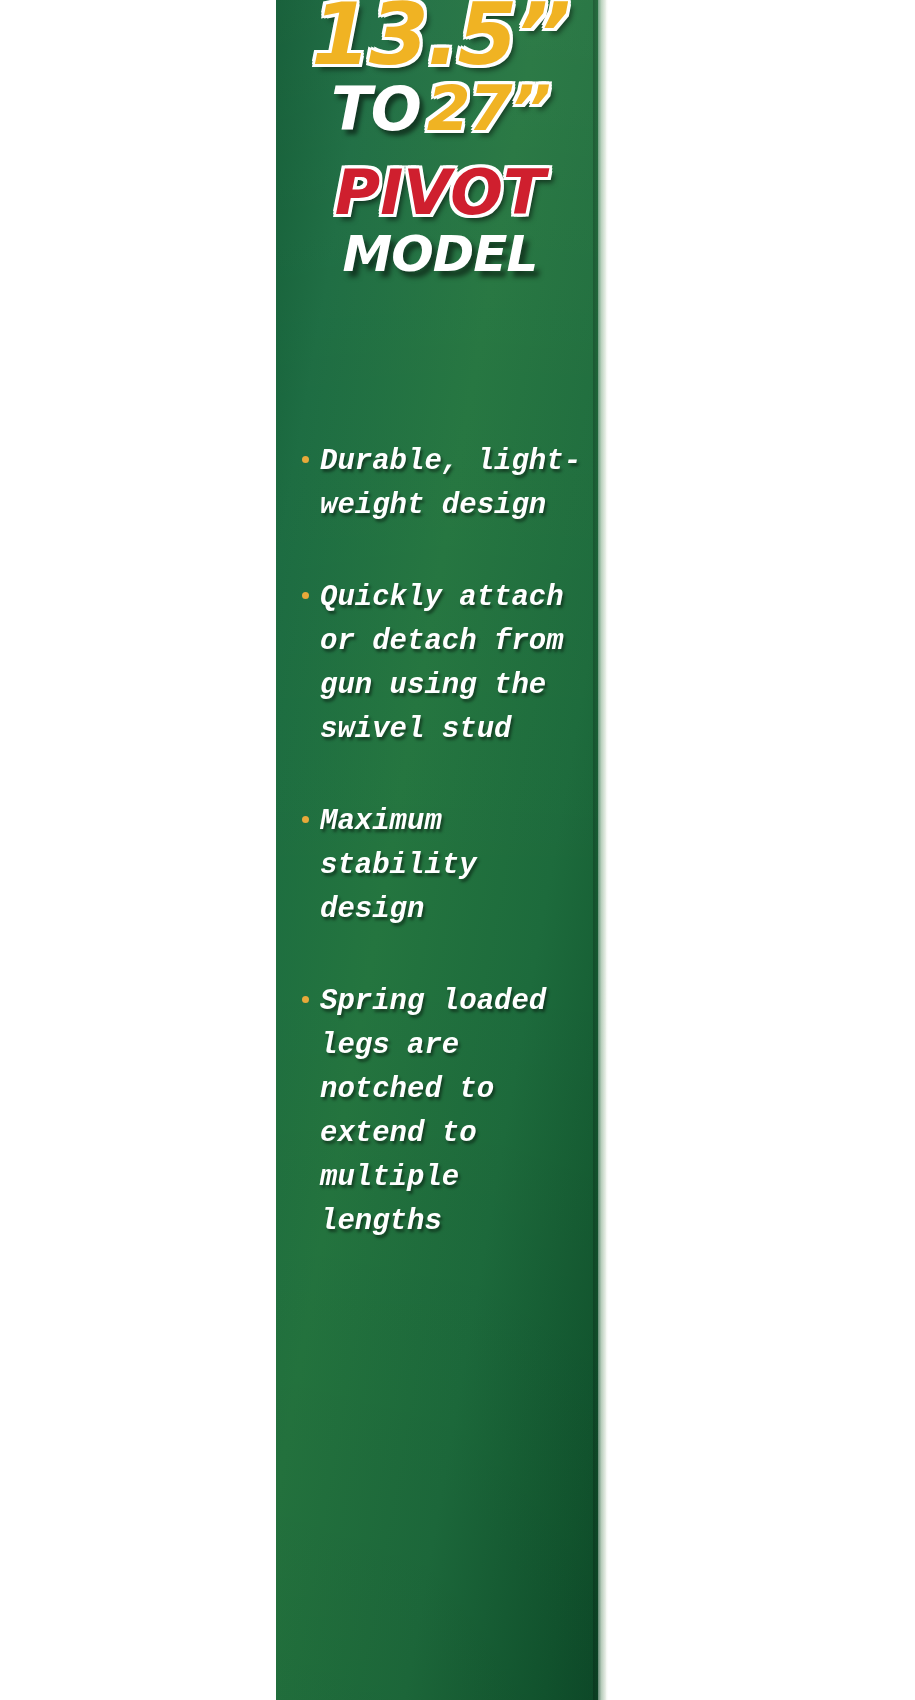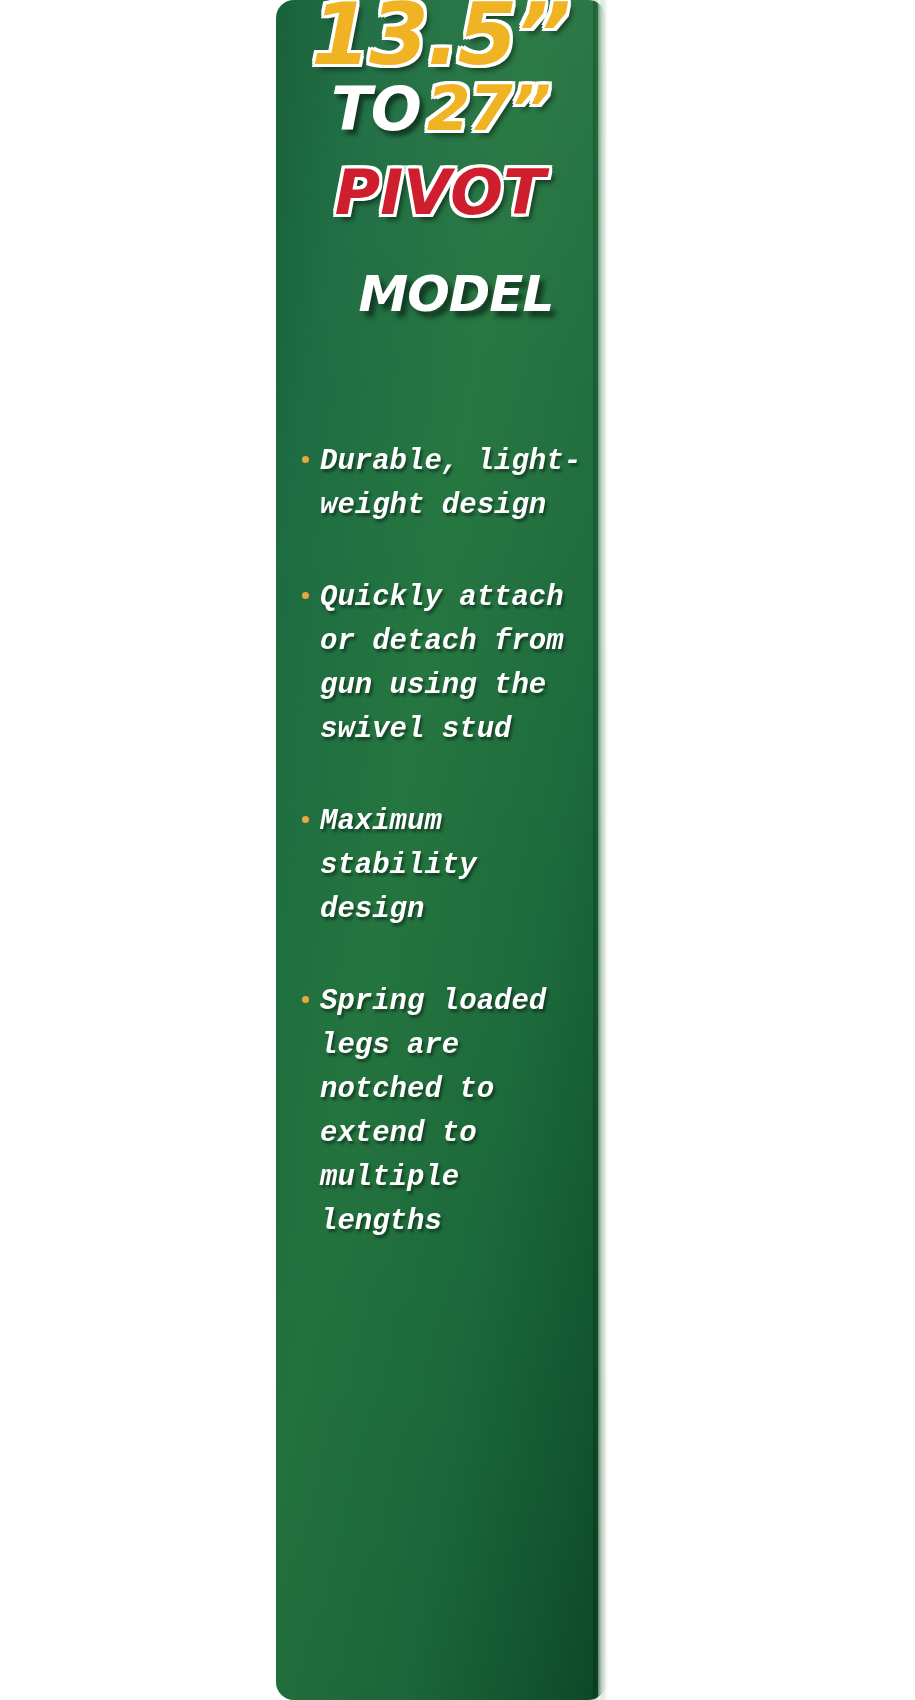--- a/index.html
+++ b/index.html
@@ -30,21 +30,20 @@
     height: 1700px;
     background:
       linear-gradient(100deg,
         #0f5a33 0%,
         #1b6b40 16%,
         #24753f 42%,
         #1d6b3c 68%,
         #12562f 90%,
         #0d4a29 100%);
     overflow: hidden;
-    border-radius: 18px;
   }
   
   .panel::after {
     content: "";
     position: absolute;
     inset: 0;
     background: linear-gradient(180deg,
       rgba(255,255,255,0.045) 0%,
       rgba(255,255,255,0.015) 22%,
       rgba(0,0,0,0.00) 55%,
@@ -149,33 +148,32 @@
     letter-spacing: 0px;
     color: #cf1f2e;
     text-shadow:
       -3px 0 0 #ffffff, 3px 0 0 #ffffff, 0 -3px 0 #ffffff, 0 3px 0 #ffffff,
       -3px -3px 0 #ffffff, 3px -3px 0 #ffffff, -3px 3px 0 #ffffff, 3px 3px 0 #ffffff,
       5px 6px 5px rgba(0,0,0,0.5);
   }
 
   .hl-model {
     position: absolute;
-    left: 30px;
+    left: 14px;
     top: 242px;
     width: 300px;
     text-align: center;
     font-family: "DejaVu Sans", sans-serif;
     font-style: italic;
     font-weight: bold;
     font-size: 50px;
     line-height: 52px;
     letter-spacing: -1px;
     color: #ffffff;
     text-shadow: 5px 6px 5px rgba(0,0,0,0.5);
-    margin-top: 40px;
   }
 
   
   .features {
     position: absolute;
     left: 22px;
     top: 440px;
     width: 300px;
     z-index: 3;
   }

